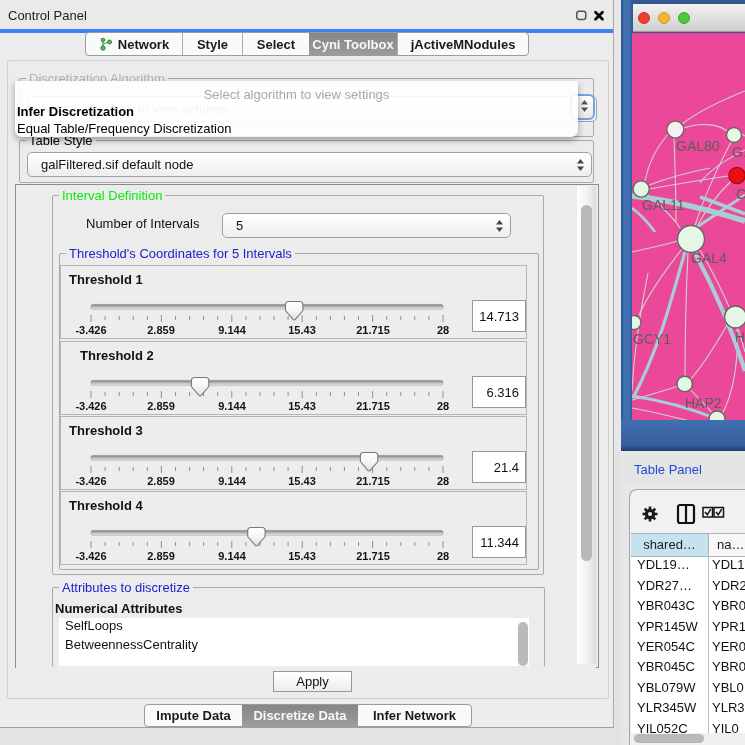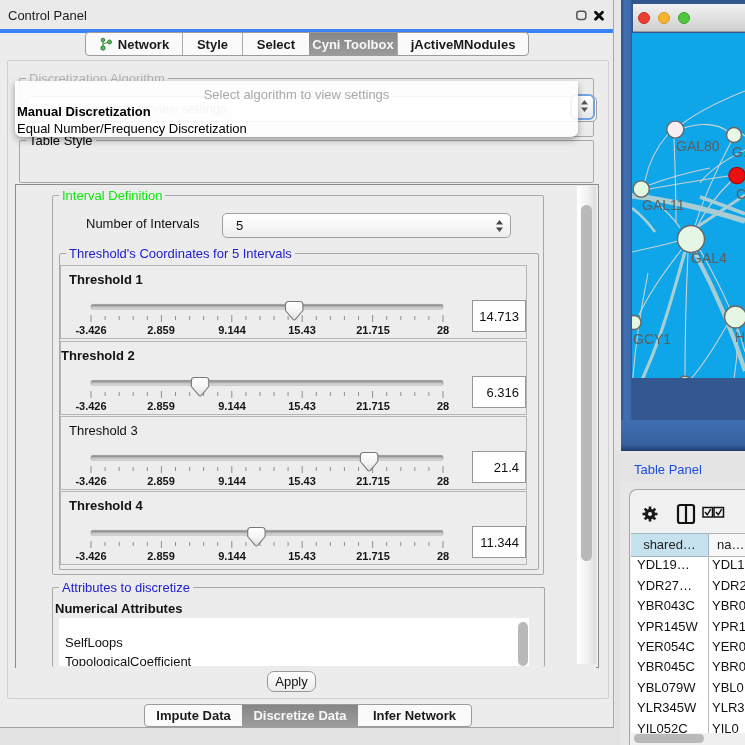--- a/index.html
+++ b/index.html
@@ -68,20 +68,27 @@
   </div>
   <div class="abs" style="left:570px;top:94px;width:25px;height:26px;background:linear-gradient(#ffffff,#e8e8e8);border:2.5px solid #74a3e2;border-radius:6px;box-sizing:border-box">
     <svg style="position:absolute;right:4px;top:3px" width="9" height="14" viewBox="0 0 9 14">
         <path d="M4.5 1 L8 5.5 H1 z" fill="#555"></path>
         <path d="M4.5 13 L1 8.5 H8 z" fill="#555"></path>
       </svg>
   </div>
 
   <div class="abs grp" style="left:19px;top:140px;width:573px;height:41px">
     <span class="gt">Table Style</span>
+  </div>
+  <div class="combo" style="left:27px;top:152px;width:563px;height:23px">
+    <span class="txt">galFiltered.sif default node</span>
+    <svg class="updn" viewBox="0 0 9 14">
+        <path d="M4.5 1 L8 5.5 H1 z" fill="#444"></path>
+        <path d="M4.5 13 L1 8.5 H8 z" fill="#444"></path>
+      </svg>
   </div>
 
   <div class="abs" style="left:15px;top:184px;width:582px;height:482px;border:1px solid #8c8c8c;background:#ececec"></div>
 
   <div class="abs" style="left:577px;top:186px;width:19px;height:478px;background:linear-gradient(90deg,#ffffff,#f0f0f0 60%,#dcdcdc)"></div>
   <div class="abs" style="left:581px;top:205px;width:11px;height:356px;background:#b9b9b9;border-radius:6px"></div>
 
   <div class="abs grp" style="left:52px;top:195px;width:490px;height:378px">
     <span class="gt" style="color:#0de80d">Interval Definition</span>
   </div>
@@ -146,21 +153,21 @@
     <path d="M225.5,17.5 L225.5,11.5 Q225.5,8.5 228.5,8.5 L239.9,8.5 Q242.9,8.5 242.9,11.5 L242.9,17.5 L235.4,26.3 Q234.2,27.6 233.0,26.3 Z" fill="url(#th265)" stroke="#787878" stroke-width="1.1" stroke-linejoin="round"></path>
   </svg>
   <div style="position:absolute;left:61px;top:324px;width:60px;text-align:center;font-size:11px;font-weight:bold;color:#141414">-3.426</div>
     <div style="position:absolute;left:131px;top:324px;width:60px;text-align:center;font-size:11px;font-weight:bold;color:#141414">2.859</div>
     <div style="position:absolute;left:202px;top:324px;width:60px;text-align:center;font-size:11px;font-weight:bold;color:#141414">9.144</div>
     <div style="position:absolute;left:272px;top:324px;width:60px;text-align:center;font-size:11px;font-weight:bold;color:#141414">15.43</div>
     <div style="position:absolute;left:343px;top:324px;width:60px;text-align:center;font-size:11px;font-weight:bold;color:#141414">21.715</div>
     <div style="position:absolute;left:413px;top:324px;width:60px;text-align:center;font-size:11px;font-weight:bold;color:#141414">28</div>
   <div class="abs" style="left:472px;top:300px;width:54px;height:32px;background:#fff;border:1px solid #979797;font-size:13px;color:#111;text-align:right;line-height:31px;padding-right:6px;box-sizing:border-box">14.713</div>
   <div class="abs" style="left:60px;top:341px;width:465px;height:72px;border:1px solid #b5b5b5;background:#ededed"></div>
-  <div class="abs" style="left:61px;top:348px;font-size:13px;font-weight:bold;color:#111">Threshold 2</div>
+  <div class="abs" style="left:80px;top:348px;font-size:13px;font-weight:bold;color:#111">Threshold 2</div>
   <svg class="abs" style="left:60px;top:369px" width="467" height="31" viewBox="0 0 467 31">
     <defs>
       <linearGradient id="gg341" x1="0" y1="0" x2="0" y2="1">
         <stop offset="0" stop-color="#6e6e6e"></stop>
           <stop offset="0.35" stop-color="#a9a9a9"></stop>
         <stop offset="0.7" stop-color="#cccccc"></stop>
           <stop offset="1" stop-color="#efefef"></stop>
       </linearGradient>
       <linearGradient id="th341" x1="0" y1="0" x2="0" y2="1">
         <stop offset="0" stop-color="#ffffff"></stop>
@@ -200,21 +207,21 @@
     <path d="M131.4,17.5 L131.4,11.5 Q131.4,8.5 134.4,8.5 L145.8,8.5 Q148.8,8.5 148.8,11.5 L148.8,17.5 L141.3,26.3 Q140.1,27.6 138.9,26.3 Z" fill="url(#th341)" stroke="#787878" stroke-width="1.1" stroke-linejoin="round"></path>
   </svg>
   <div style="position:absolute;left:61px;top:400px;width:60px;text-align:center;font-size:11px;font-weight:bold;color:#141414">-3.426</div>
     <div style="position:absolute;left:131px;top:400px;width:60px;text-align:center;font-size:11px;font-weight:bold;color:#141414">2.859</div>
     <div style="position:absolute;left:202px;top:400px;width:60px;text-align:center;font-size:11px;font-weight:bold;color:#141414">9.144</div>
     <div style="position:absolute;left:272px;top:400px;width:60px;text-align:center;font-size:11px;font-weight:bold;color:#141414">15.43</div>
     <div style="position:absolute;left:343px;top:400px;width:60px;text-align:center;font-size:11px;font-weight:bold;color:#141414">21.715</div>
     <div style="position:absolute;left:413px;top:400px;width:60px;text-align:center;font-size:11px;font-weight:bold;color:#141414">28</div>
   <div class="abs" style="left:472px;top:376px;width:54px;height:32px;background:#fff;border:1px solid #979797;font-size:13px;color:#111;text-align:right;line-height:31px;padding-right:6px;box-sizing:border-box">6.316</div>
   <div class="abs" style="left:60px;top:416px;width:465px;height:72px;border:1px solid #b5b5b5;background:#ededed"></div>
-  <div class="abs" style="left:69px;top:423px;font-size:13px;font-weight:normal;color:#111">Threshold 3</div>
+  <div class="abs" style="left:69px;top:423px;font-size:13px;font-weight:bold;color:#111">Threshold 3</div>
   <svg class="abs" style="left:60px;top:444px" width="467" height="31" viewBox="0 0 467 31">
     <defs>
       <linearGradient id="gg416" x1="0" y1="0" x2="0" y2="1">
         <stop offset="0" stop-color="#6e6e6e"></stop>
           <stop offset="0.35" stop-color="#a9a9a9"></stop>
         <stop offset="0.7" stop-color="#cccccc"></stop>
           <stop offset="1" stop-color="#efefef"></stop>
       </linearGradient>
       <linearGradient id="th416" x1="0" y1="0" x2="0" y2="1">
         <stop offset="0" stop-color="#ffffff"></stop>
@@ -313,56 +320,55 @@
     <div style="position:absolute;left:272px;top:550px;width:60px;text-align:center;font-size:11px;font-weight:bold;color:#141414">15.43</div>
     <div style="position:absolute;left:343px;top:550px;width:60px;text-align:center;font-size:11px;font-weight:bold;color:#141414">21.715</div>
     <div style="position:absolute;left:413px;top:550px;width:60px;text-align:center;font-size:11px;font-weight:bold;color:#141414">28</div>
   <div class="abs" style="left:472px;top:526px;width:54px;height:32px;background:#fff;border:1px solid #979797;font-size:13px;color:#111;text-align:right;line-height:31px;padding-right:6px;box-sizing:border-box">11.344</div>
 
   <div class="abs grp" style="left:52px;top:587px;width:491px;height:79px;border-bottom:none">
     <span class="gt" style="color:#2020d0">Attributes to discretize</span>
   </div>
   <div class="abs" style="left:55px;top:601px;font-size:13px;font-weight:bold;color:#111">Numerical Attributes</div>
   <div class="abs" style="left:59px;top:618px;width:457px;height:48px;background:#ffffff;font-size:13px;color:#111;overflow:hidden">
-    <div style="padding:17px 0 0 6px">SelfLoops</div>
-    <div style="padding:4px 0 0 6px">TopologicalCoefficient</div>
+    <div style="padding:0 0 0 6px">SelfLoops</div>
     <div style="padding:4px 0 0 6px">BetweennessCentrality</div>
   </div>
   <div class="abs" style="left:516px;top:618px;width:13px;height:48px;background:#ffffff"></div>
   <div class="abs" style="left:518px;top:622px;width:10px;height:44px;background:#b9b9b9;border-radius:5px"></div>
 
   <div class="abs" style="left:16px;top:667px;width:580px;height:30px;background:#ececec"></div>
 
-  <div class="abs" style="left:267px;top:671px;width:49px;height:21px;background:linear-gradient(#ffffff,#ececec);border:1px solid #989898;border-radius:7px;font-size:13px;color:#111;text-align:center;line-height:20px;box-sizing:border-box">Apply</div>
+  <div class="abs" style="left:273px;top:671px;width:79px;height:21px;background:linear-gradient(#ffffff,#ececec);border:1px solid #989898;border-radius:0;font-size:13px;color:#111;text-align:center;line-height:20px;box-sizing:border-box">Apply</div>
 
   <div class="abs seg" style="left:144px;top:704px;width:326px;height:21px">
     <div class="tb" style="width:97px">Impute Data</div>
     <div class="tb sel" style="width:116px">Discretize Data</div>
     <div class="tb" style="flex:1">Infer Network</div>
   </div>
 
   <div class="abs" style="left:15px;top:81px;width:563px;height:56px;background:rgba(255,255,255,.9);border-radius:0 0 7px 7px;box-shadow:0 3px 7px rgba(0,0,0,.35);">
     <div style="position:absolute;left:0;top:6px;width:100%;text-align:center;font-size:13px;color:#a9a9a9;">Select algorithm to view settings</div>
-    <div style="position:absolute;left:2px;top:23px;font-size:13px;font-weight:bold;color:#000">Manual Discretization</div>
-    <div style="position:absolute;left:2px;top:40px;font-size:13px;color:#000">Equal Number/Frequency Discretization</div>
+    <div style="position:absolute;left:2px;top:23px;font-size:13px;font-weight:bold;color:#000">Infer Discretization</div>
+    <div style="position:absolute;left:2px;top:40px;font-size:13px;color:#000">Equal Table/Frequency Discretization</div>
   </div>
 </div>
 
 <div class="abs" style="left:0;top:728px;width:615px;height:17px;background:#e3e3e3"></div>
 <div class="abs" style="left:615px;top:451px;width:5px;height:294px;background:#e2e2e2"></div>
 
 <div class="abs" id="netwin" style="left:621px;top:0;width:124px;height:451px;background:linear-gradient(90deg,#2d548e 0,#4272b4 4px,#3e6cae 9px,#32588f 11px);"></div>
 <div class="abs" style="left:621px;top:420px;width:124px;height:31px;background:linear-gradient(#4070b2,#37609e 80%,#1f3c6b);"></div>
 <div class="abs" style="left:633px;top:4px;width:112px;height:27px;background:linear-gradient(#f2f2f2,#cfcfcf);border-bottom:1px solid #9a9a9a"></div>
 <svg class="abs" style="left:633px;top:10px" width="70" height="16" viewBox="0 0 70 16">
   <circle cx="11" cy="8" r="5.5" fill="#ee3e32" stroke="#c43028" stroke-width="1"></circle>
   <circle cx="31" cy="8" r="5.5" fill="#f6b32e" stroke="#d29a28" stroke-width="1"></circle>
   <circle cx="51" cy="8" r="5.5" fill="#51c53e" stroke="#3fa332" stroke-width="1"></circle>
 </svg>
-<div class="abs" id="netview" style="left:632px;top:33px;width:113px;height:345px;background:#0ea5e9;overflow:hidden">
+<div class="abs" id="netview" style="left:632px;top:33px;width:113px;height:387px;background:#ec4899;overflow:hidden">
   <svg width="113" height="387" viewBox="0 0 113 387">
 <path d="M113,58 C83,70 63,81 50,91" fill="none" stroke="#ccd2d2" stroke-width="1.1"></path>
       <path d="M52,95 C68,89 86,91 95,98" fill="none" stroke="#ccd2d2" stroke-width="1.1"></path>
       <path d="M42,105 C43,132 44,162 44,189" fill="none" stroke="#ccd2d2" stroke-width="1.1"></path>
       <path d="M36,101 C24,115 16,132 13,148" fill="none" stroke="#ccd2d2" stroke-width="1.1"></path>
       <path d="M17,152 C36,145 58,139 78,135" fill="none" stroke="#ccd2d2" stroke-width="1.1"></path>
       <path d="M17,156 C40,152 75,146 103,142" fill="none" stroke="#ccd2d2" stroke-width="1.1"></path>
       <path d="M99,109 C84,137 69,172 63,193" fill="none" stroke="#ccd2d2" stroke-width="1.1"></path>
       <path d="M100,147 C84,163 72,179 65,194" fill="none" stroke="#ccd2d2" stroke-width="1.1"></path>
       <path d="M16,162 C30,174 42,185 48,195" fill="none" stroke="#ccd2d2" stroke-width="1.1"></path>

